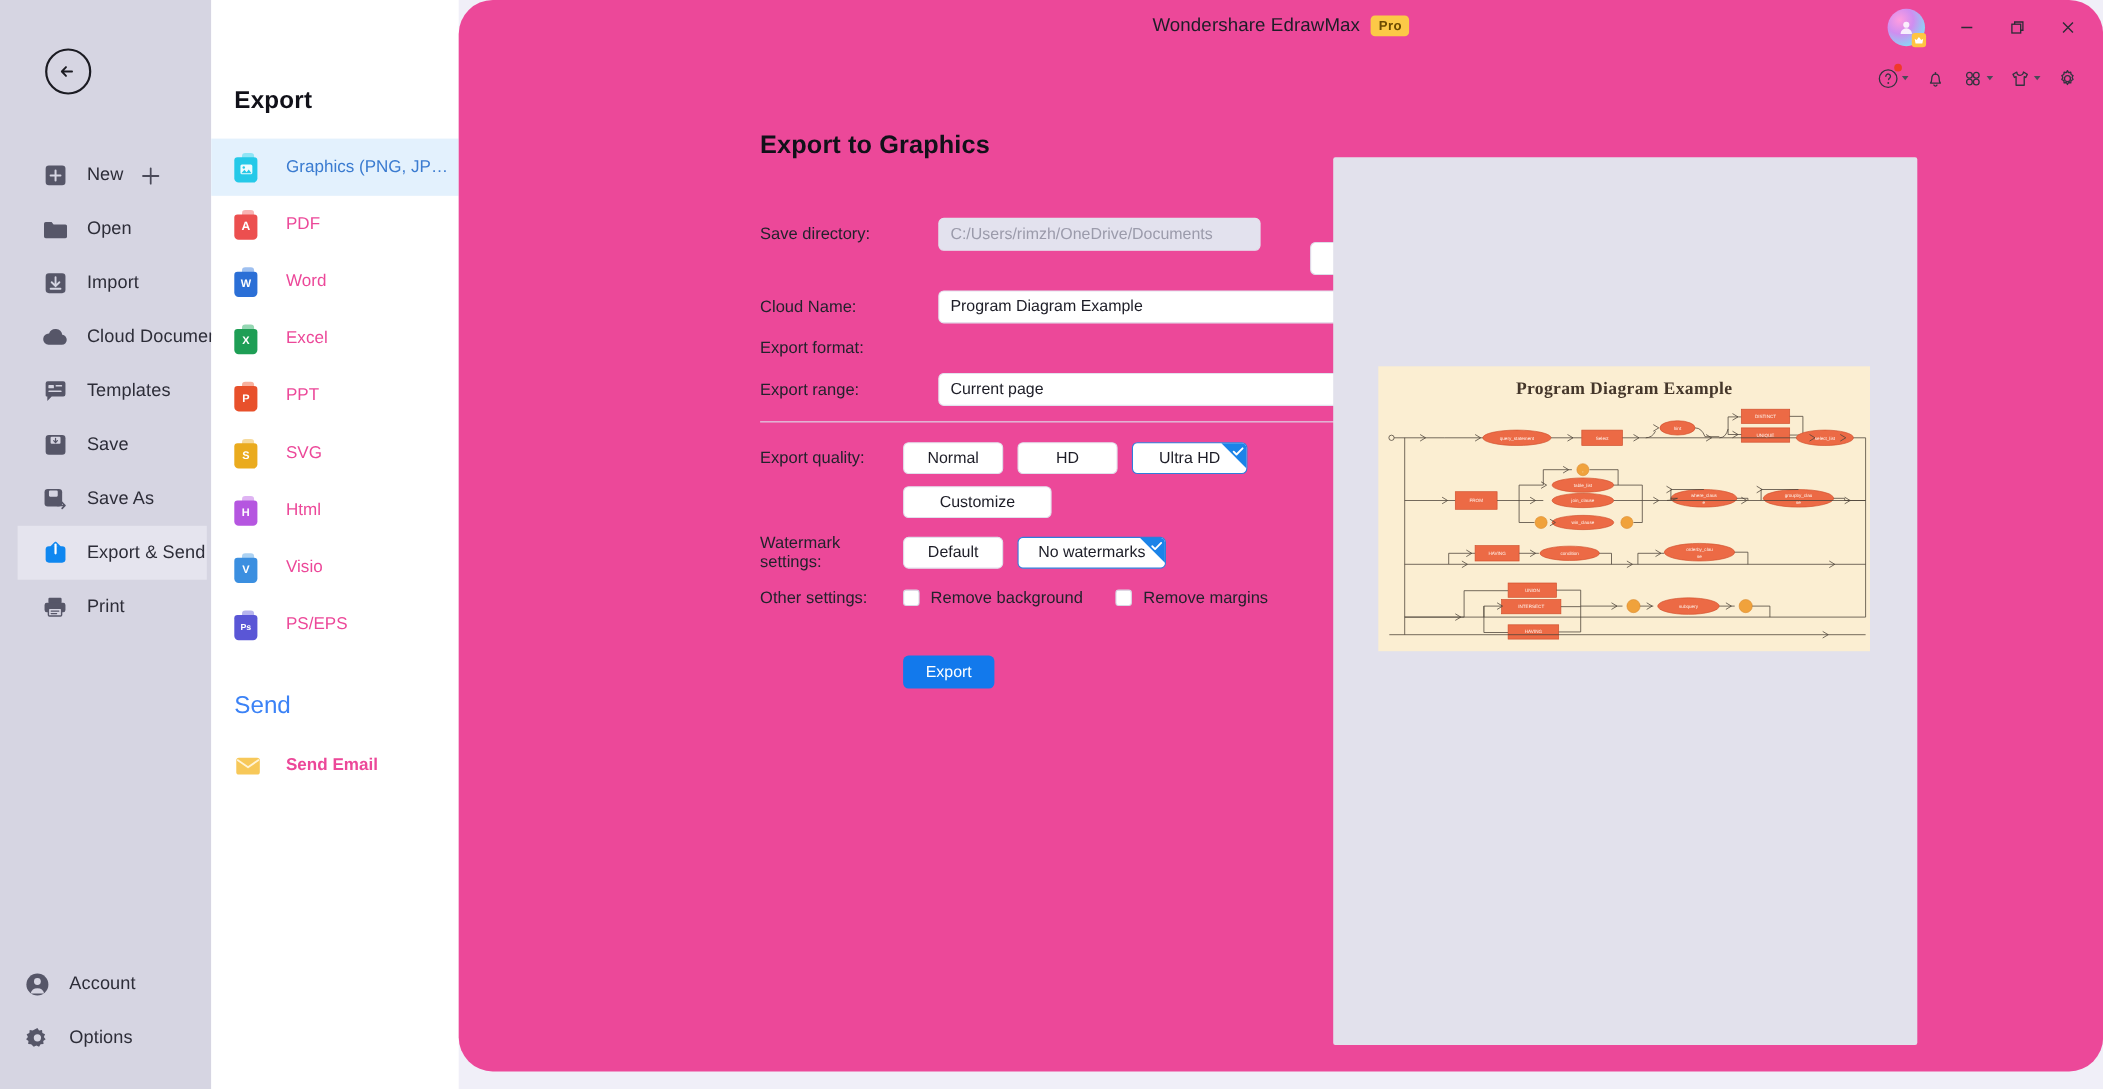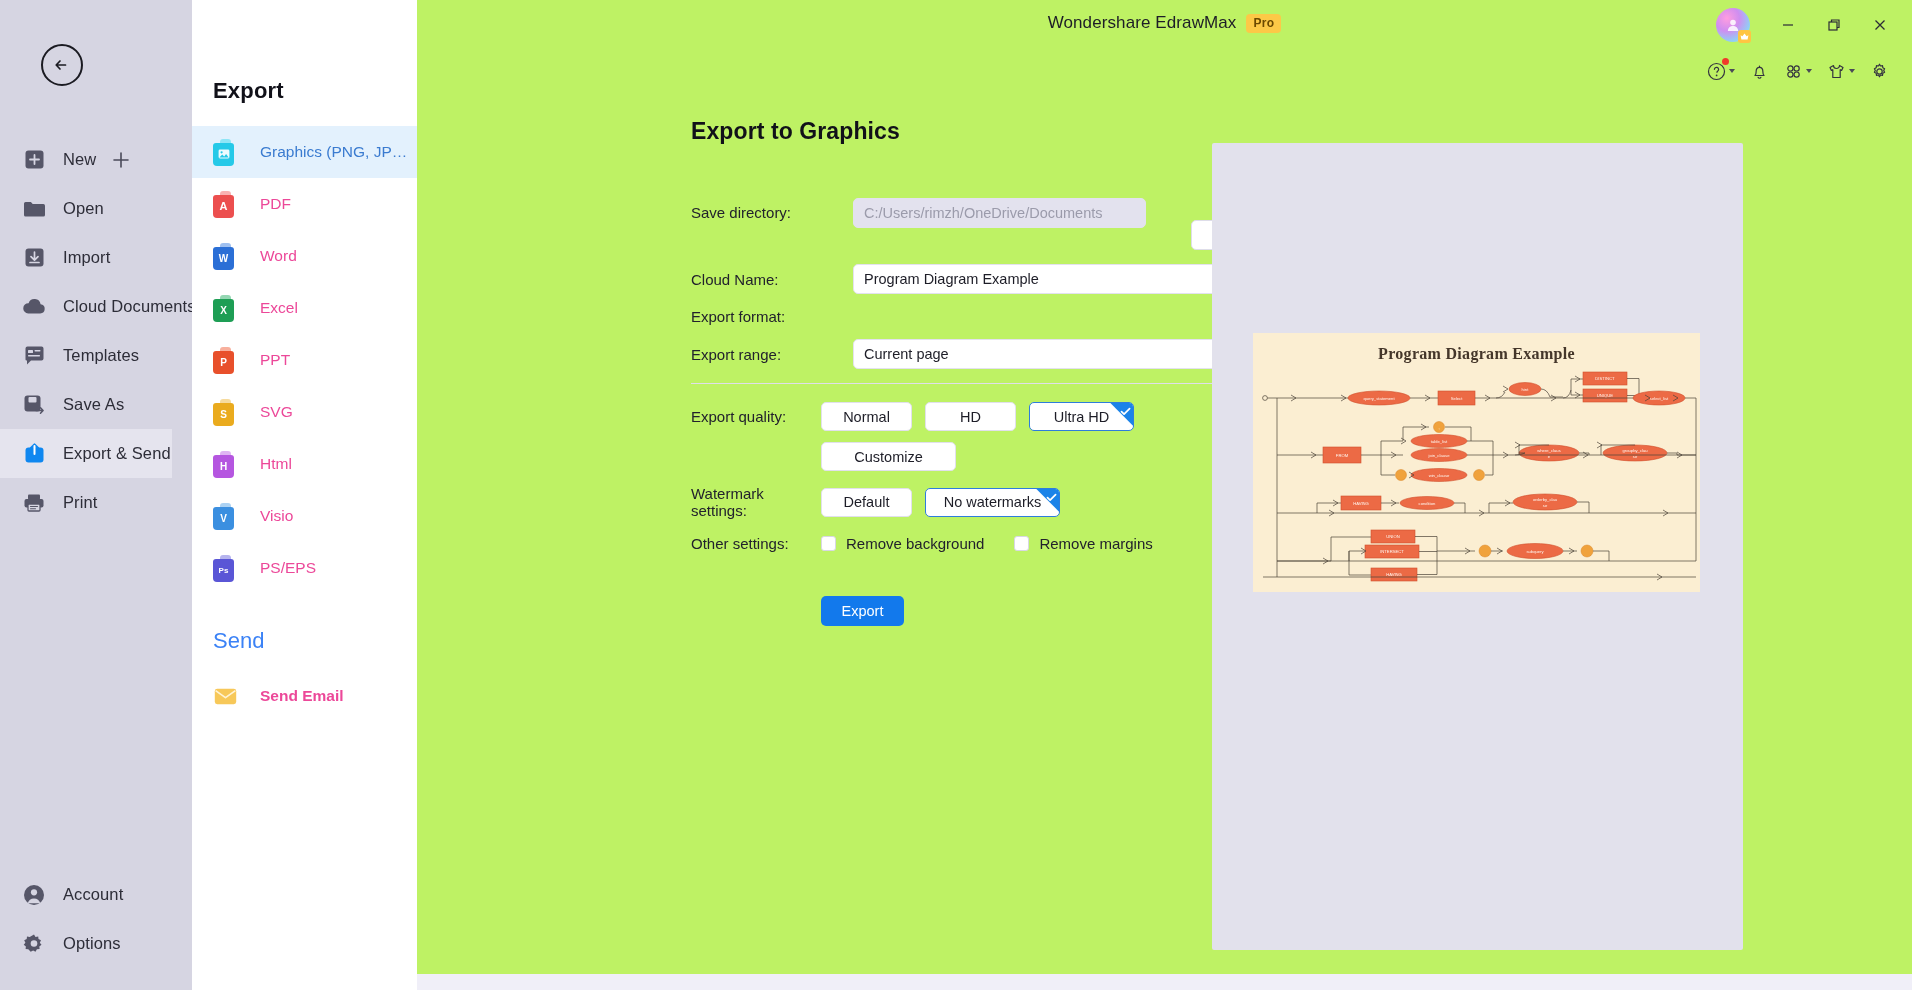--- a/index.html
+++ b/index.html
@@ -19,21 +19,21 @@
     position: relative;
   }
   .backbtn {
     position: absolute; left: 41px; top: 44px;
     width: 42px; height: 42px; border-radius: 50%;
     border: 2.5px solid #1b1b22;
     display: flex; align-items: center; justify-content: center;
     cursor: pointer; background: transparent;
   }
   .backbtn svg { display: block; }
-  .nav-list { position: absolute; top: 135px; left: 0; width: 172px; }
+  .nav-list { position: absolute; top: 135px; left: 16px; width: 172px; }
   .nav-item {
     height: 49px; display: flex; align-items: center;
     padding-left: 21px; cursor: pointer; position: relative;
   }
   .nav-item.active { background: #e5e4ee; }
   .nav-item .nav-ico {
     width: 26px; height: 26px; flex: 0 0 26px;
     display: flex; align-items: center; justify-content: center;
     color: #565668;
   }
@@ -90,21 +90,21 @@
     padding: 34px 0 0 21px;
   }
   .send-list { margin-top: 16px; font-weight: bold; }
   .mail-ico {
     width: 25px; height: 27px; flex: 0 0 25px; position: relative;
     display: flex; align-items: center; justify-content: center;
   }
 
   
   .main {
-    flex: 1; height: 974px; background: #bef264; position: relative;
+    flex: 1; height: 974px; background: #ec4899; position: relative; border-radius: 31px;
   }
 
   
   .titlebar {
     position: absolute; top: 0; left: 0; right: 0; height: 54px;
   }
   .apptitle {
     position: absolute; left: 0; right: 0; top: 13px;
     text-align: center; font-size: 17px; color: #1d1d27;
     letter-spacing: .1px;
@@ -312,20 +312,30 @@
           <svg width="21" height="21" viewBox="0 0 21 21">
               <path d="M1.5 3.5a2 2 0 012-2h14a2 2 0 012 2v10a2 2 0 01-2 2H7l-4 4v-4h-.5a1 1 0 01-1-1z" fill="#565668"></path>
               <rect x="4" y="5" width="5" height="3" rx=".6" fill="#d6d5e2"></rect>
               <rect x="10.5" y="5" width="6" height="1.4" rx=".6" fill="#d6d5e2"></rect>
               <rect x="4" y="10" width="12" height="1.4" rx=".6" fill="#d6d5e2"></rect>
             </svg>
         </span>
         <span class="nav-label">Templates</span>
       </div>
 
+      <div class="nav-item">
+        <span class="nav-ico">
+          <svg width="21" height="21" viewBox="0 0 21 21">
+              <rect x="1.5" y="1.5" width="18" height="18" rx="3" fill="#565668"></rect>
+              <rect x="6" y="3" width="9" height="6.5" rx="1" fill="#d6d5e2"></rect>
+              <path d="M10.5 4.5v3.5 M8.8 6.6l1.7 1.7 1.7-1.7" stroke="#565668" stroke-width="1.1" fill="none" stroke-linecap="round"></path>
+            </svg>
+        </span>
+        <span class="nav-label">Save</span>
+      </div>
 
       <div class="nav-item">
         <span class="nav-ico">
           <svg width="23" height="21" viewBox="0 0 23 21">
               <rect x="1.5" y="1.5" width="16" height="16" rx="3" fill="#565668"></rect>
               <rect x="5.5" y="3" width="8" height="5.5" rx="1" fill="#d6d5e2"></rect>
               <path d="M13 16.5h7 M17.5 13.8l2.6 2.7-2.6 2.7" stroke="#565668" stroke-width="1.5" fill="none" stroke-linecap="round" stroke-linejoin="round"></path>
             </svg>
         </span>
         <span class="nav-label">Save As</span>

